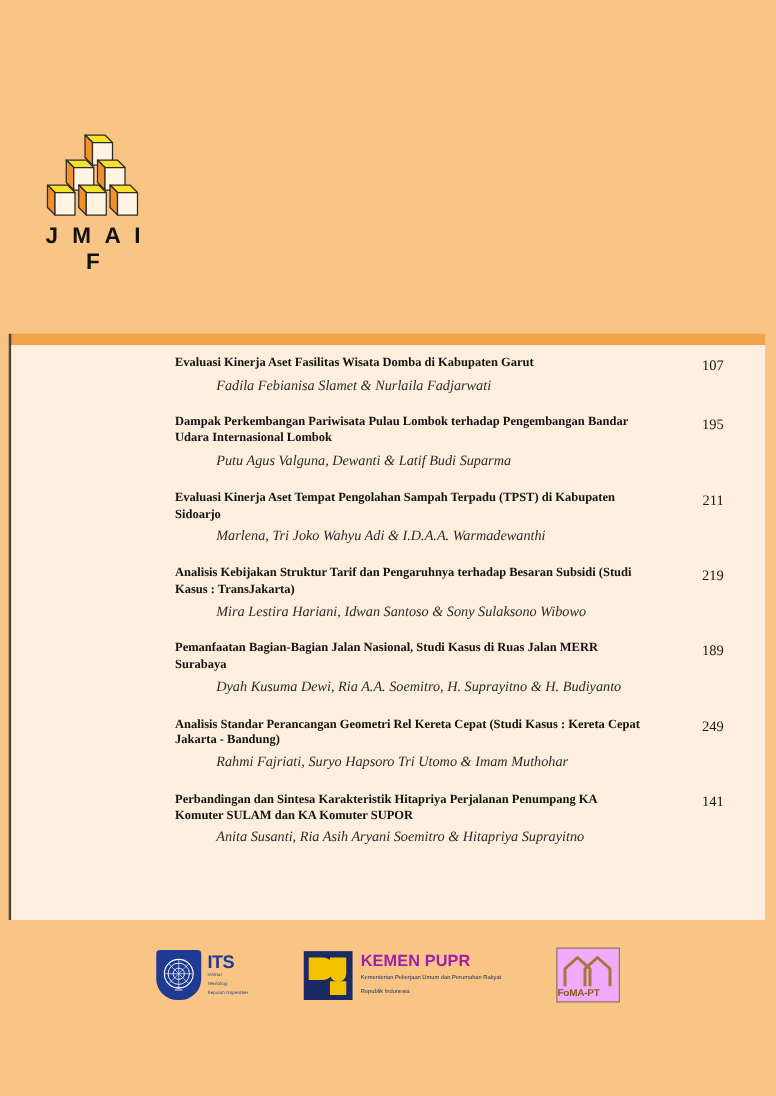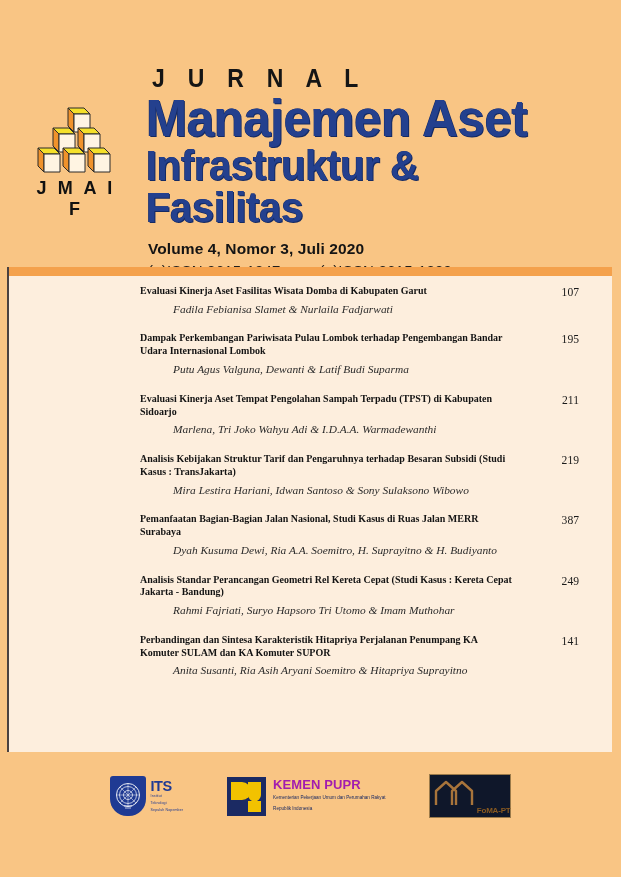--- a/index.html
+++ b/index.html
@@ -181,21 +181,21 @@
     font-size: 11.6px;
     color: #1a1a1a;
     text-align: right;
     width: 34px;
   }
 
   
   .footer {
     position: absolute;
     left: 0;
-    top: 752px;
+    top: 736px;
     width: 621px;
     height: 105px;
     background: #F9C584;
   }
   .footer-logos {
     position: absolute;
     left: 0;
     top: 22px;
     width: 621px;
     display: flex;
@@ -248,28 +248,27 @@
   .pupr-sub {
     font-size: 4.6px;
     color: #1B2A63;
     line-height: 1.9;
     margin-top: 2px;
   }
 
   
   .foma-logo {
     width: 49px; height: 42px;
-    background: #0f172a;
+    background: #f0abfc;
     border: 1px solid #9b7a4a;
     position: relative;
     display: flex;
     flex-direction: column;
-    align-items: flex-end;
+    align-items: flex-start;
     justify-content: flex-end;
-    padding-left: 31px;
   }
   .foma-text {
     font-size: 8px;
     font-weight: bold;
     color: #8a5a20;
     margin-bottom: 2px;
     letter-spacing: -0.2px;
     font-family: "Liberation Sans Narrow", "Liberation Sans", sans-serif;
   }
   .foma-houses { position: absolute; left: 3px; top: 3px; }
@@ -308,31 +307,20 @@
 
             <polygon points="56,44 72,44 78,50 62,50" fill="#F5E02A"></polygon>
             <polygon points="56,44 62,50 62,68 56,62" fill="#F0922B"></polygon>
             <polygon points="62,50 78,50 78,68 62,68" fill="#FFF4E2"></polygon>
           </g>
         </svg>
       </div>
       <div class="logo-text">J M A I F</div>
     </div>
 
-    <div class="title-block">
-      <div class="kicker">J U R N A L</div>
-      <div class="title-main">Manajemen Aset</div>
-      <div class="title-sub">Infrastruktur &amp; Fasilitas</div>
-      <div class="volume-line">Volume 4, Nomor 3, Juli 2020</div>
-      <div class="issn-line">
-        <span>(e)ISSN 2615-1847</span>
-        <span class="issn-gap"></span>
-        <span>(p)ISSN 2615-1839</span>
-      </div>
-    </div>
   </div>
 
   <div class="band-top"></div>
   <div class="edge-left"></div>
   <div class="band-bottom"></div>
 
   <div class="content">
     <div class="toc" id="toc-list">
         <div class="toc-entry">
           <div class="toc-page">107</div>
@@ -348,21 +336,21 @@
           <div class="toc-page">211</div>
           <div class="toc-title">Evaluasi Kinerja Aset Tempat Pengolahan Sampah Terpadu (TPST) di Kabupaten Sidoarjo</div>
           <div class="toc-authors">Marlena, Tri Joko Wahyu Adi &amp; I.D.A.A. Warmadewanthi</div>
         </div>
         <div class="toc-entry">
           <div class="toc-page">219</div>
           <div class="toc-title">Analisis Kebijakan Struktur Tarif dan Pengaruhnya terhadap Besaran Subsidi (Studi Kasus : TransJakarta)</div>
           <div class="toc-authors">Mira Lestira Hariani, Idwan Santoso &amp; Sony Sulaksono Wibowo</div>
         </div>
         <div class="toc-entry">
-          <div class="toc-page">387</div>
+          <div class="toc-page">189</div>
           <div class="toc-title">Pemanfaatan Bagian-Bagian Jalan Nasional, Studi Kasus di Ruas Jalan MERR Surabaya</div>
           <div class="toc-authors">Dyah Kusuma Dewi, Ria A.A. Soemitro, H. Suprayitno &amp; H. Budiyanto</div>
         </div>
         <div class="toc-entry">
           <div class="toc-page">249</div>
           <div class="toc-title">Analisis Standar Perancangan Geometri Rel Kereta Cepat (Studi Kasus : Kereta Cepat Jakarta - Bandung)</div>
           <div class="toc-authors">Rahmi Fajriati, Suryo Hapsoro Tri Utomo &amp; Imam Muthohar</div>
         </div>
         <div class="toc-entry">
           <div class="toc-page">141</div>

